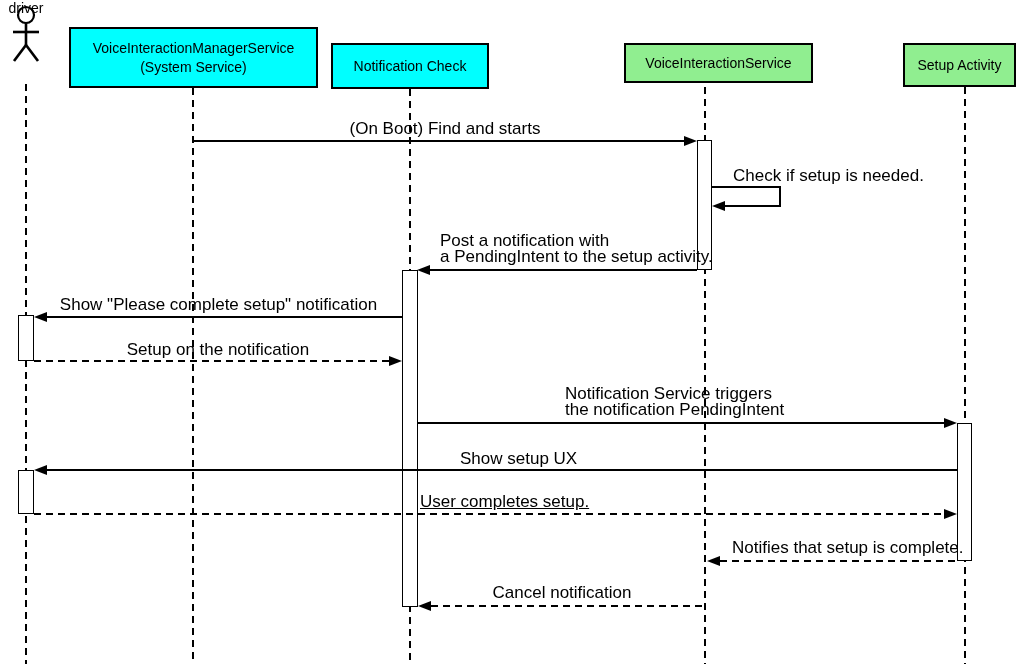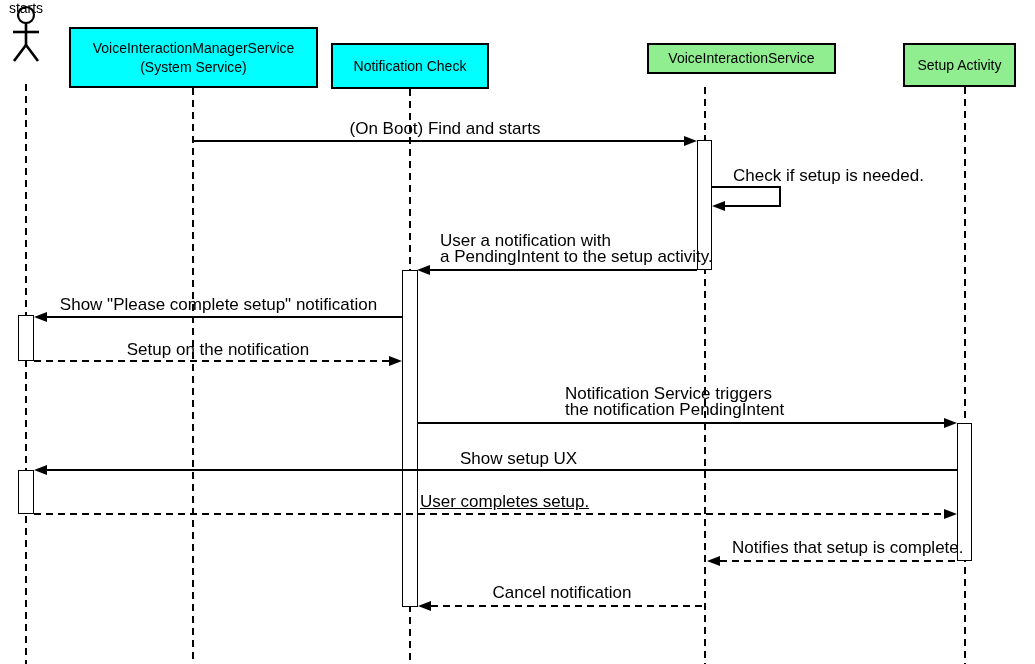--- a/index.html
+++ b/index.html
@@ -75,30 +75,30 @@
   <div class="lifeline" style="left:704px; top:87px; height:577px;"></div>
   <div class="lifeline" style="left:964px; top:87px; height:577px;"></div>
 
   <svg class="actor-svg" width="40" height="62" viewBox="0 0 40 62">
     <circle cx="20" cy="12" r="8" fill="none" stroke="#000" stroke-width="2.2"></circle>
     <line x1="20" y1="20" x2="20" y2="42" stroke="#000" stroke-width="2.6"></line>
     <line x1="7" y1="29" x2="33" y2="29" stroke="#000" stroke-width="2.6"></line>
     <line x1="20" y1="42" x2="8" y2="58" stroke="#000" stroke-width="2.6"></line>
     <line x1="20" y1="42" x2="32" y2="58" stroke="#000" stroke-width="2.6"></line>
   </svg>
-  <div class="actor-label">starts</div>
+  <div class="actor-label">driver</div>
 
   <div class="pbox cyan" style="left:69px; top:27px; width:249px; height:61px;">
     <span>VoiceInteractionManagerService</span>
     <span>(System Service)</span>
   </div>
   <div class="pbox cyan" style="left:331px; top:43px; width:158px; height:46px;">
     <span>Notification Check</span>
   </div>
-  <div class="pbox green" style="left:647px; top:43px; width:189px; height:31px;align-items:center;">
+  <div class="pbox green" style="left:624px; top:43px; width:189px; height:40px;align-items:center;">
     <span>VoiceInteractionService</span>
   </div>
   <div class="pbox green" style="left:903px; top:43px; width:113px; height:44px;">
     <span>Setup Activity</span>
   </div>
 
   <div class="act" style="left:697px; top:140px; width:15px; height:130px;"></div>
   <div class="act" style="left:402px; top:270px; width:16px; height:337px;"></div>
   <div class="act" style="left:18px; top:315px; width:16px; height:46px;"></div>
   <div class="act" style="left:18px; top:470px; width:16px; height:44px;"></div>
@@ -110,21 +110,21 @@
 
   <div class="hline" style="left:712px; top:186px; width:68px;"></div>
   <div class="vline" style="left:779px; top:186px; height:21px;"></div>
   <div class="hline" style="left:725px; top:205px; width:55px;"></div>
   <div class="ah left" style="left:712px; top:201px;"></div>
   <div class="mlabel" style="left:733px; top:168px;">Check if setup is needed.</div>
 
   <div class="hline" style="left:430px; top:269px; width:267px;"></div>
   <div class="ah left" style="left:417px; top:265px;"></div>
   <div class="mlabel" style="left:440px; top:233px;">
-    <span>User a notification with</span>
+    <span>Post a notification with</span>
     <span>a PendingIntent to the setup activity.</span>
   </div>
 
   <div class="hline" style="left:47px; top:316px; width:356px;"></div>
   <div class="ah left" style="left:34px; top:312px;"></div>
   <div class="mlabel center" style="left:34px; top:297px; width:369px;">Show "Please complete setup" notification</div>
 
   <div class="hline dashed" style="left:34px; top:360px; width:356px;"></div>
   <div class="ah right" style="left:389px; top:356px;"></div>
   <div class="mlabel center" style="left:34px; top:342px; width:368px;">Setup on the notification</div>

